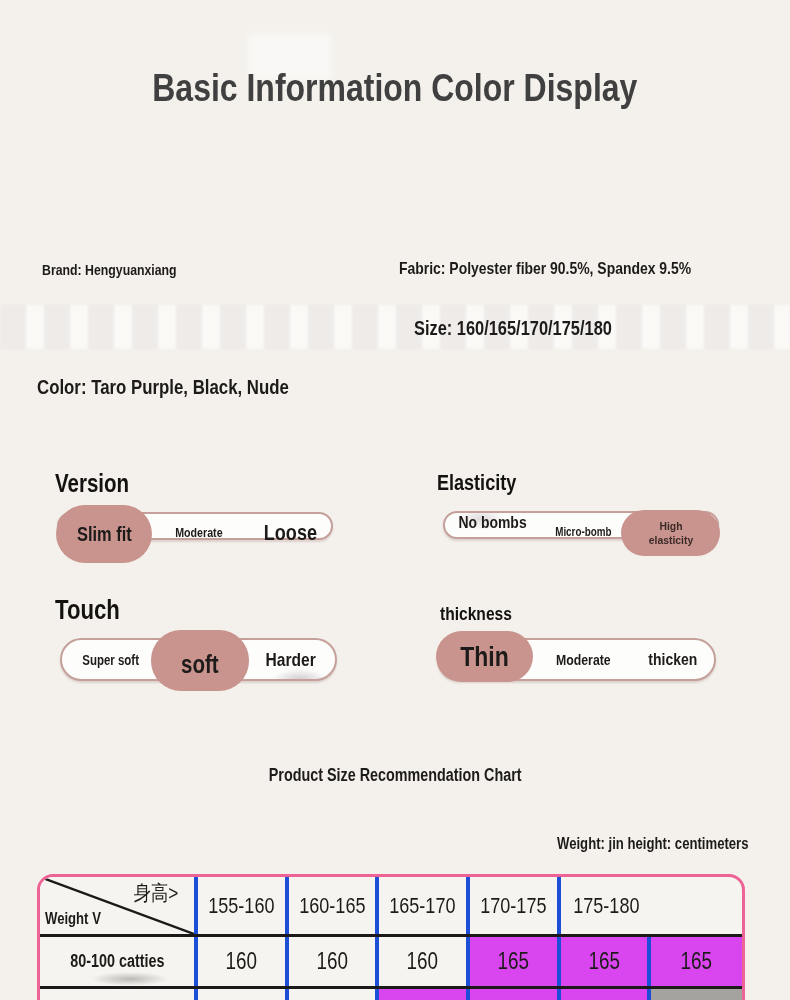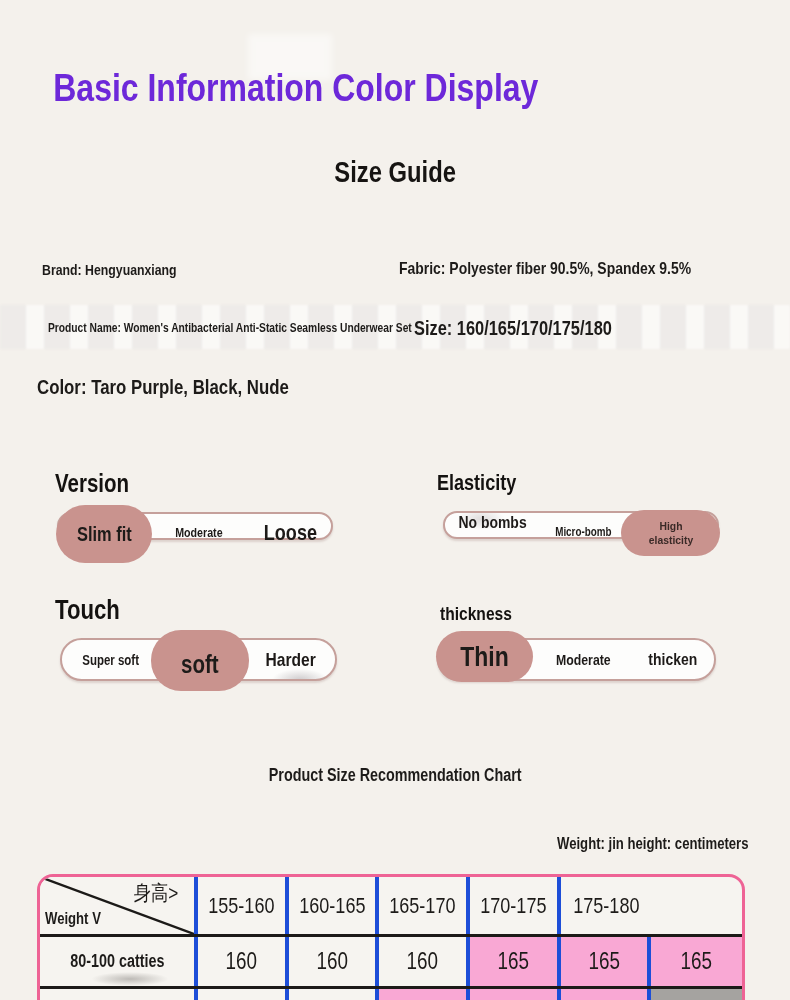--- a/index.html
+++ b/index.html
@@ -7,21 +7,21 @@
   body { font-family:"Liberation Sans", sans-serif; color:#1d1b19; }
   .page { position:relative; width:790px; height:1000px; background:#f4f1ec; overflow:hidden; }
 
   
   .cx { display:inline-block; transform:scaleX(.82); transform-origin:center; white-space:nowrap; }
   .cx.l { transform-origin:left center; }
   .cx.r { transform-origin:right center; }
 
   .abs { position:absolute; }
 
-  .main-title { left:0; top:66px; width:100%; font-size:39px; font-weight:700; color:#6d28d9; }
+  .main-title { left:0; top:66px; width:100%; text-align:center; font-size:39px; font-weight:700; color:#404040; }
   .sub-title  { left:0; top:156px; width:100%; text-align:center; font-size:29px; font-weight:700; color:#161412; }
 
   .brand   { left:42px;  top:261px; font-size:15px;   font-weight:700; }
   .fabric  { left:399px; top:259px; font-size:17px;   font-weight:700; }
   .pname   { left:48px;  top:321px; font-size:12.5px; font-weight:700; }
   .psize   { left:414px; top:317px; font-size:20px;   font-weight:700; }
   .pcolor  { left:37px;  top:375px; font-size:20.5px; font-weight:700; }
 
   .ghost-band { left:0; top:305px; width:100%; height:44px;
     background:
@@ -78,53 +78,47 @@
   .size-table { position:absolute; left:37px; top:874px; width:708px; height:160px;
     border:3px solid #ee6395; border-radius:16px; overflow:hidden; background:#f6f4f0; }
   .t-row { display:grid; grid-template-columns:158px repeat(6, 1fr); }
   .t-head { height:60px; border-bottom:3px solid #1c1a18; }
   .t-data { height:52px; border-bottom:3px solid #1c1a18; }
   .t-part { height:40px; }
   .t-cell { display:flex; align-items:center; justify-content:center; border-right:4px solid #1d4ed8; background:#f6f4f0; }
   .t-row > .t-cell:last-child { border-right:none; }
   .hd { font-size:22px; font-weight:400; }
   .val { font-size:23px; font-weight:400; }
-  .gray { background:#f9a8d4; }
+  .gray { background:#d946ef; }
   .dark { background:#a5a3a0; }
   .corner { position:relative; justify-content:flex-start; }
   .corner svg { position:absolute; left:0; top:0; width:100%; height:100%; }
   .corner-top { position:absolute; right:16px; top:2px; font-size:21px; }
   .corner-bottom { position:absolute; left:5px; bottom:6px; font-size:16px; font-weight:700; }
   .rowlabel { font-size:17.5px; font-weight:700;
     background: radial-gradient(ellipse 55px 10px at 90px 42px, rgba(120,116,112,.45), rgba(120,116,112,0) 70%), #f6f4f0; }
 </style>
 </head>
 <body>
 
 <div class="page">
 
   <div class="abs top-artifact"></div>
 
   <div class="abs main-title">
     <span class="cx">Basic Information Color Display</span>
   </div>
-  <div class="abs sub-title">
-    <span class="cx">Size Guide</span>
-  </div>
 
   <div class="abs ghost-band"></div>
 
   <div class="abs brand">
     <span class="cx l">Brand: Hengyuanxiang</span>
   </div>
   <div class="abs fabric">
     <span class="cx l">Fabric: Polyester fiber 90.5%, Spandex 9.5%</span>
-  </div>
-  <div class="abs pname">
-    <span class="cx l">Product Name: Women's Antibacterial Anti-Static Seamless Underwear Set</span>
   </div>
   <div class="abs psize">
     <span class="cx l">Size: 160/165/170/175/180</span>
   </div>
   <div class="abs pcolor">
     <span class="cx l">Color: Taro Purple, Black, Nude</span>
   </div>
 
   <div class="abs attr-label lab-version">
     <span class="cx l">Version</span>

